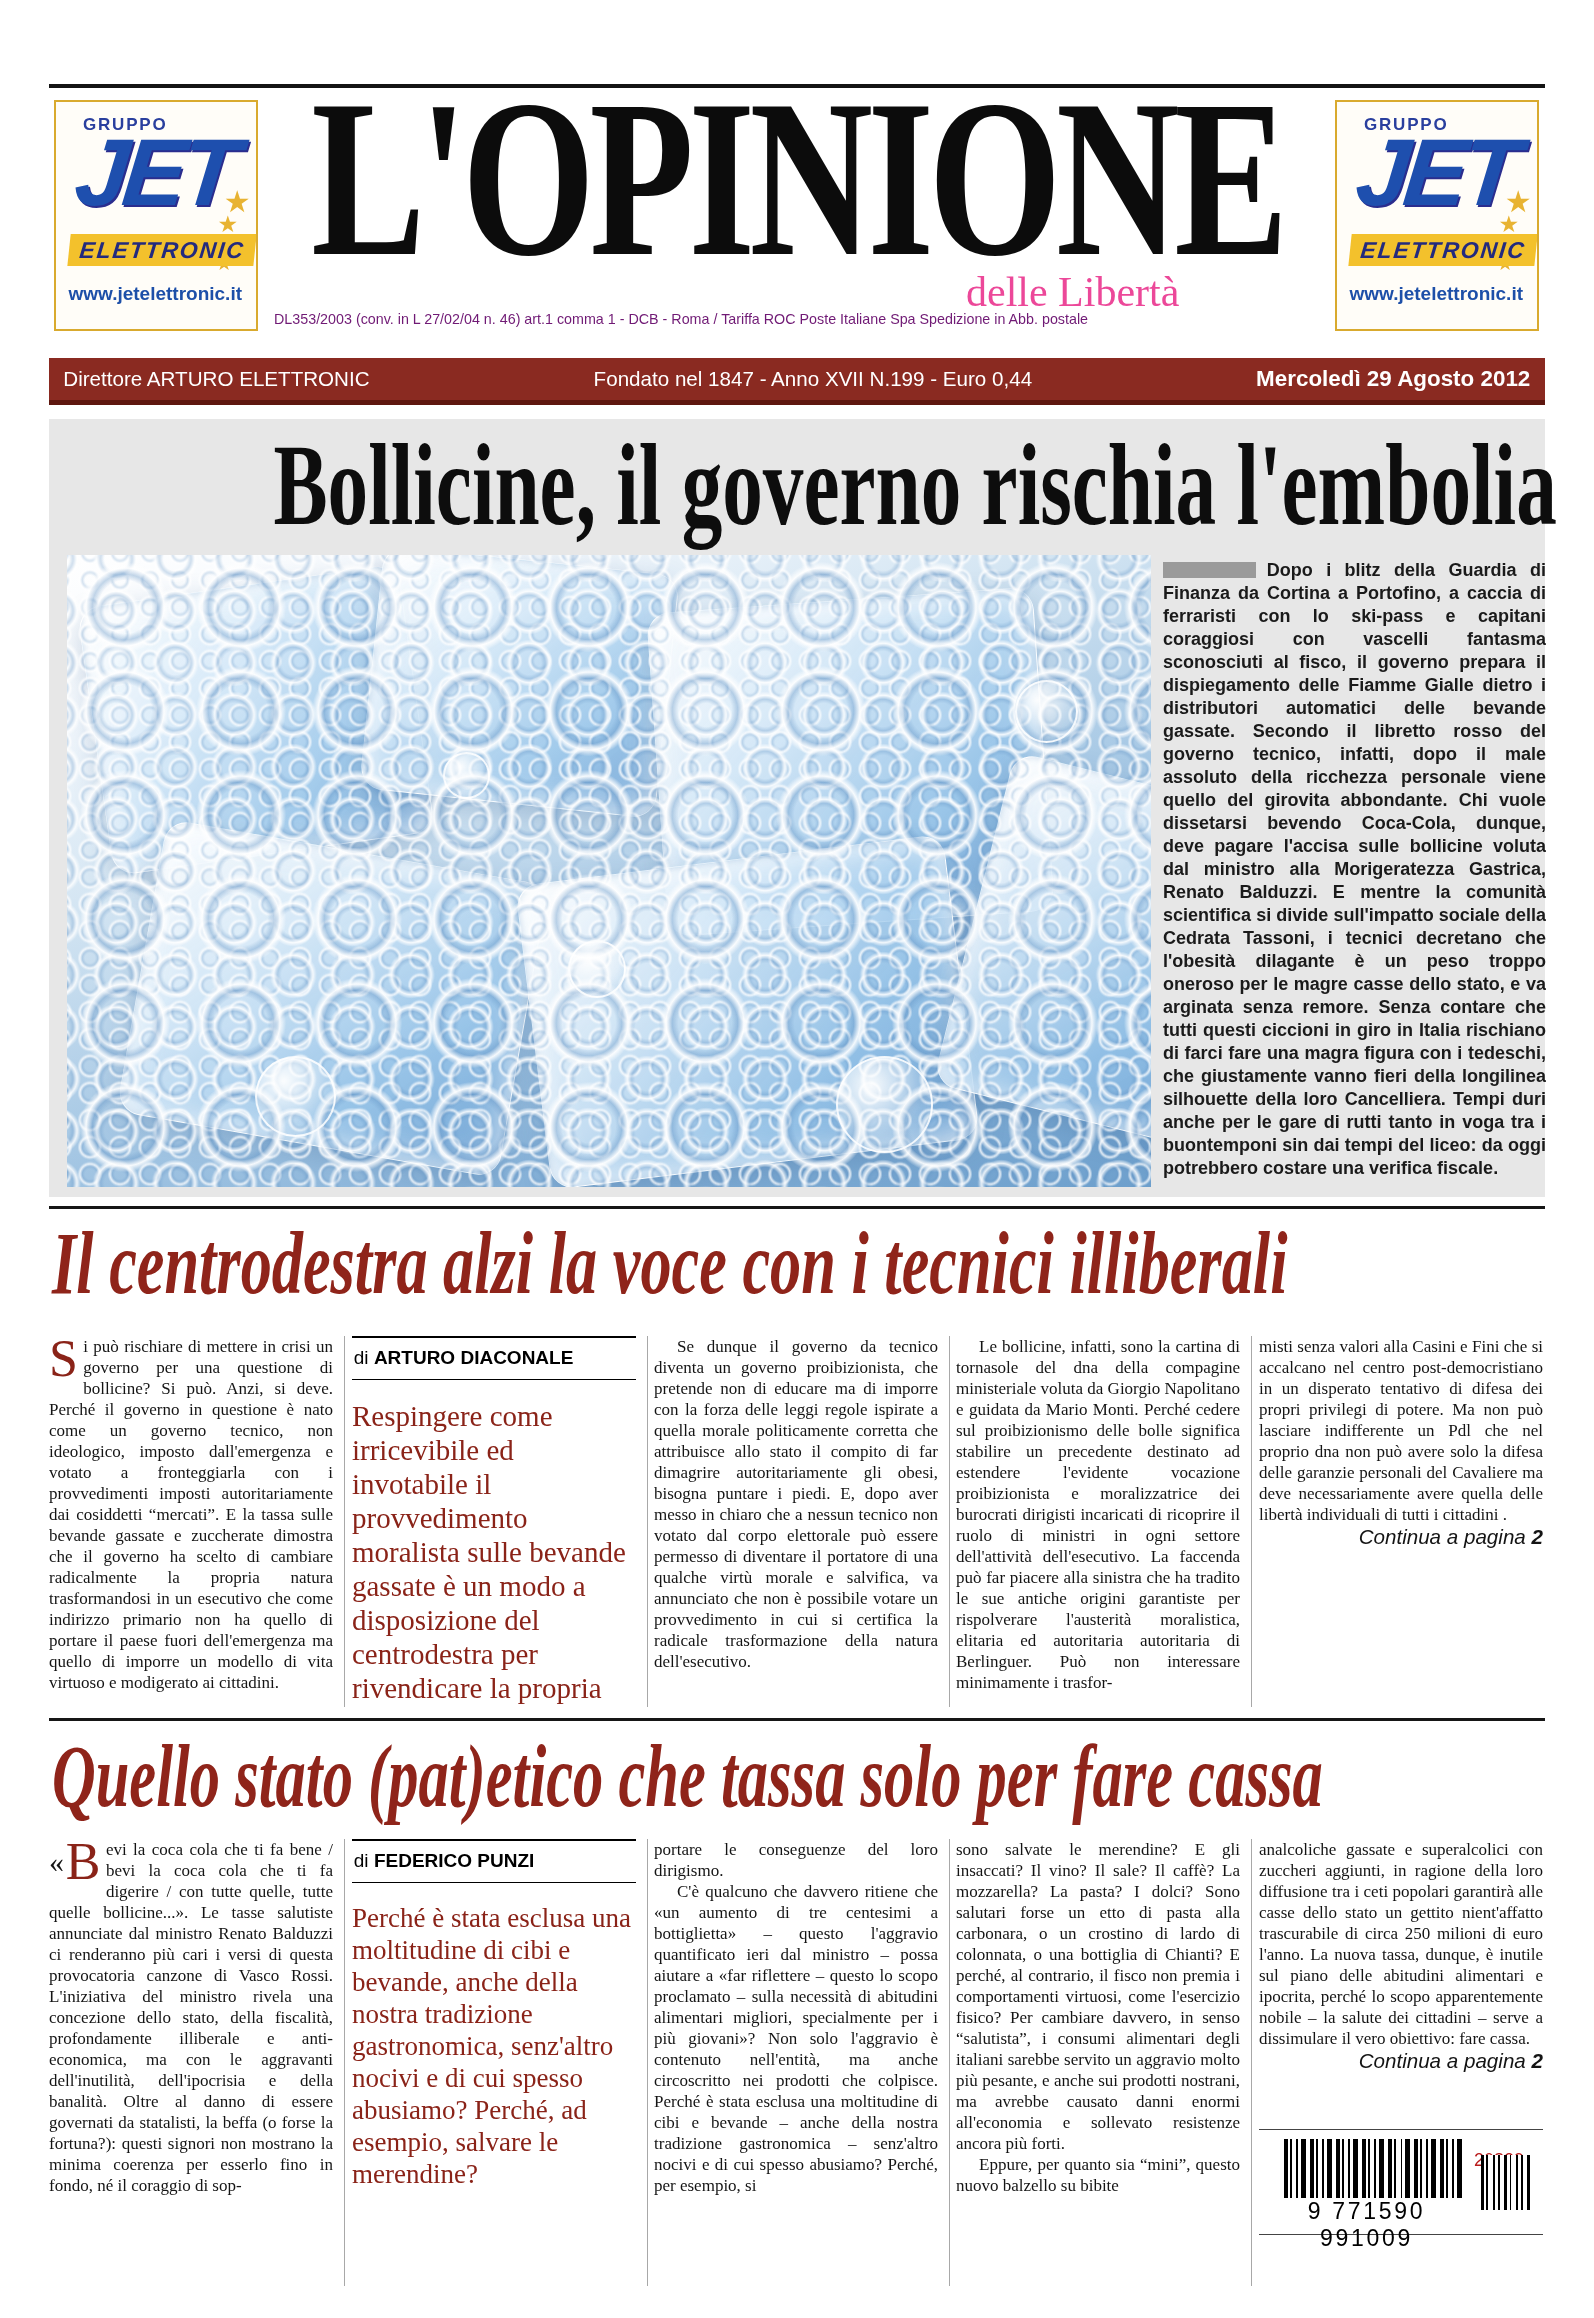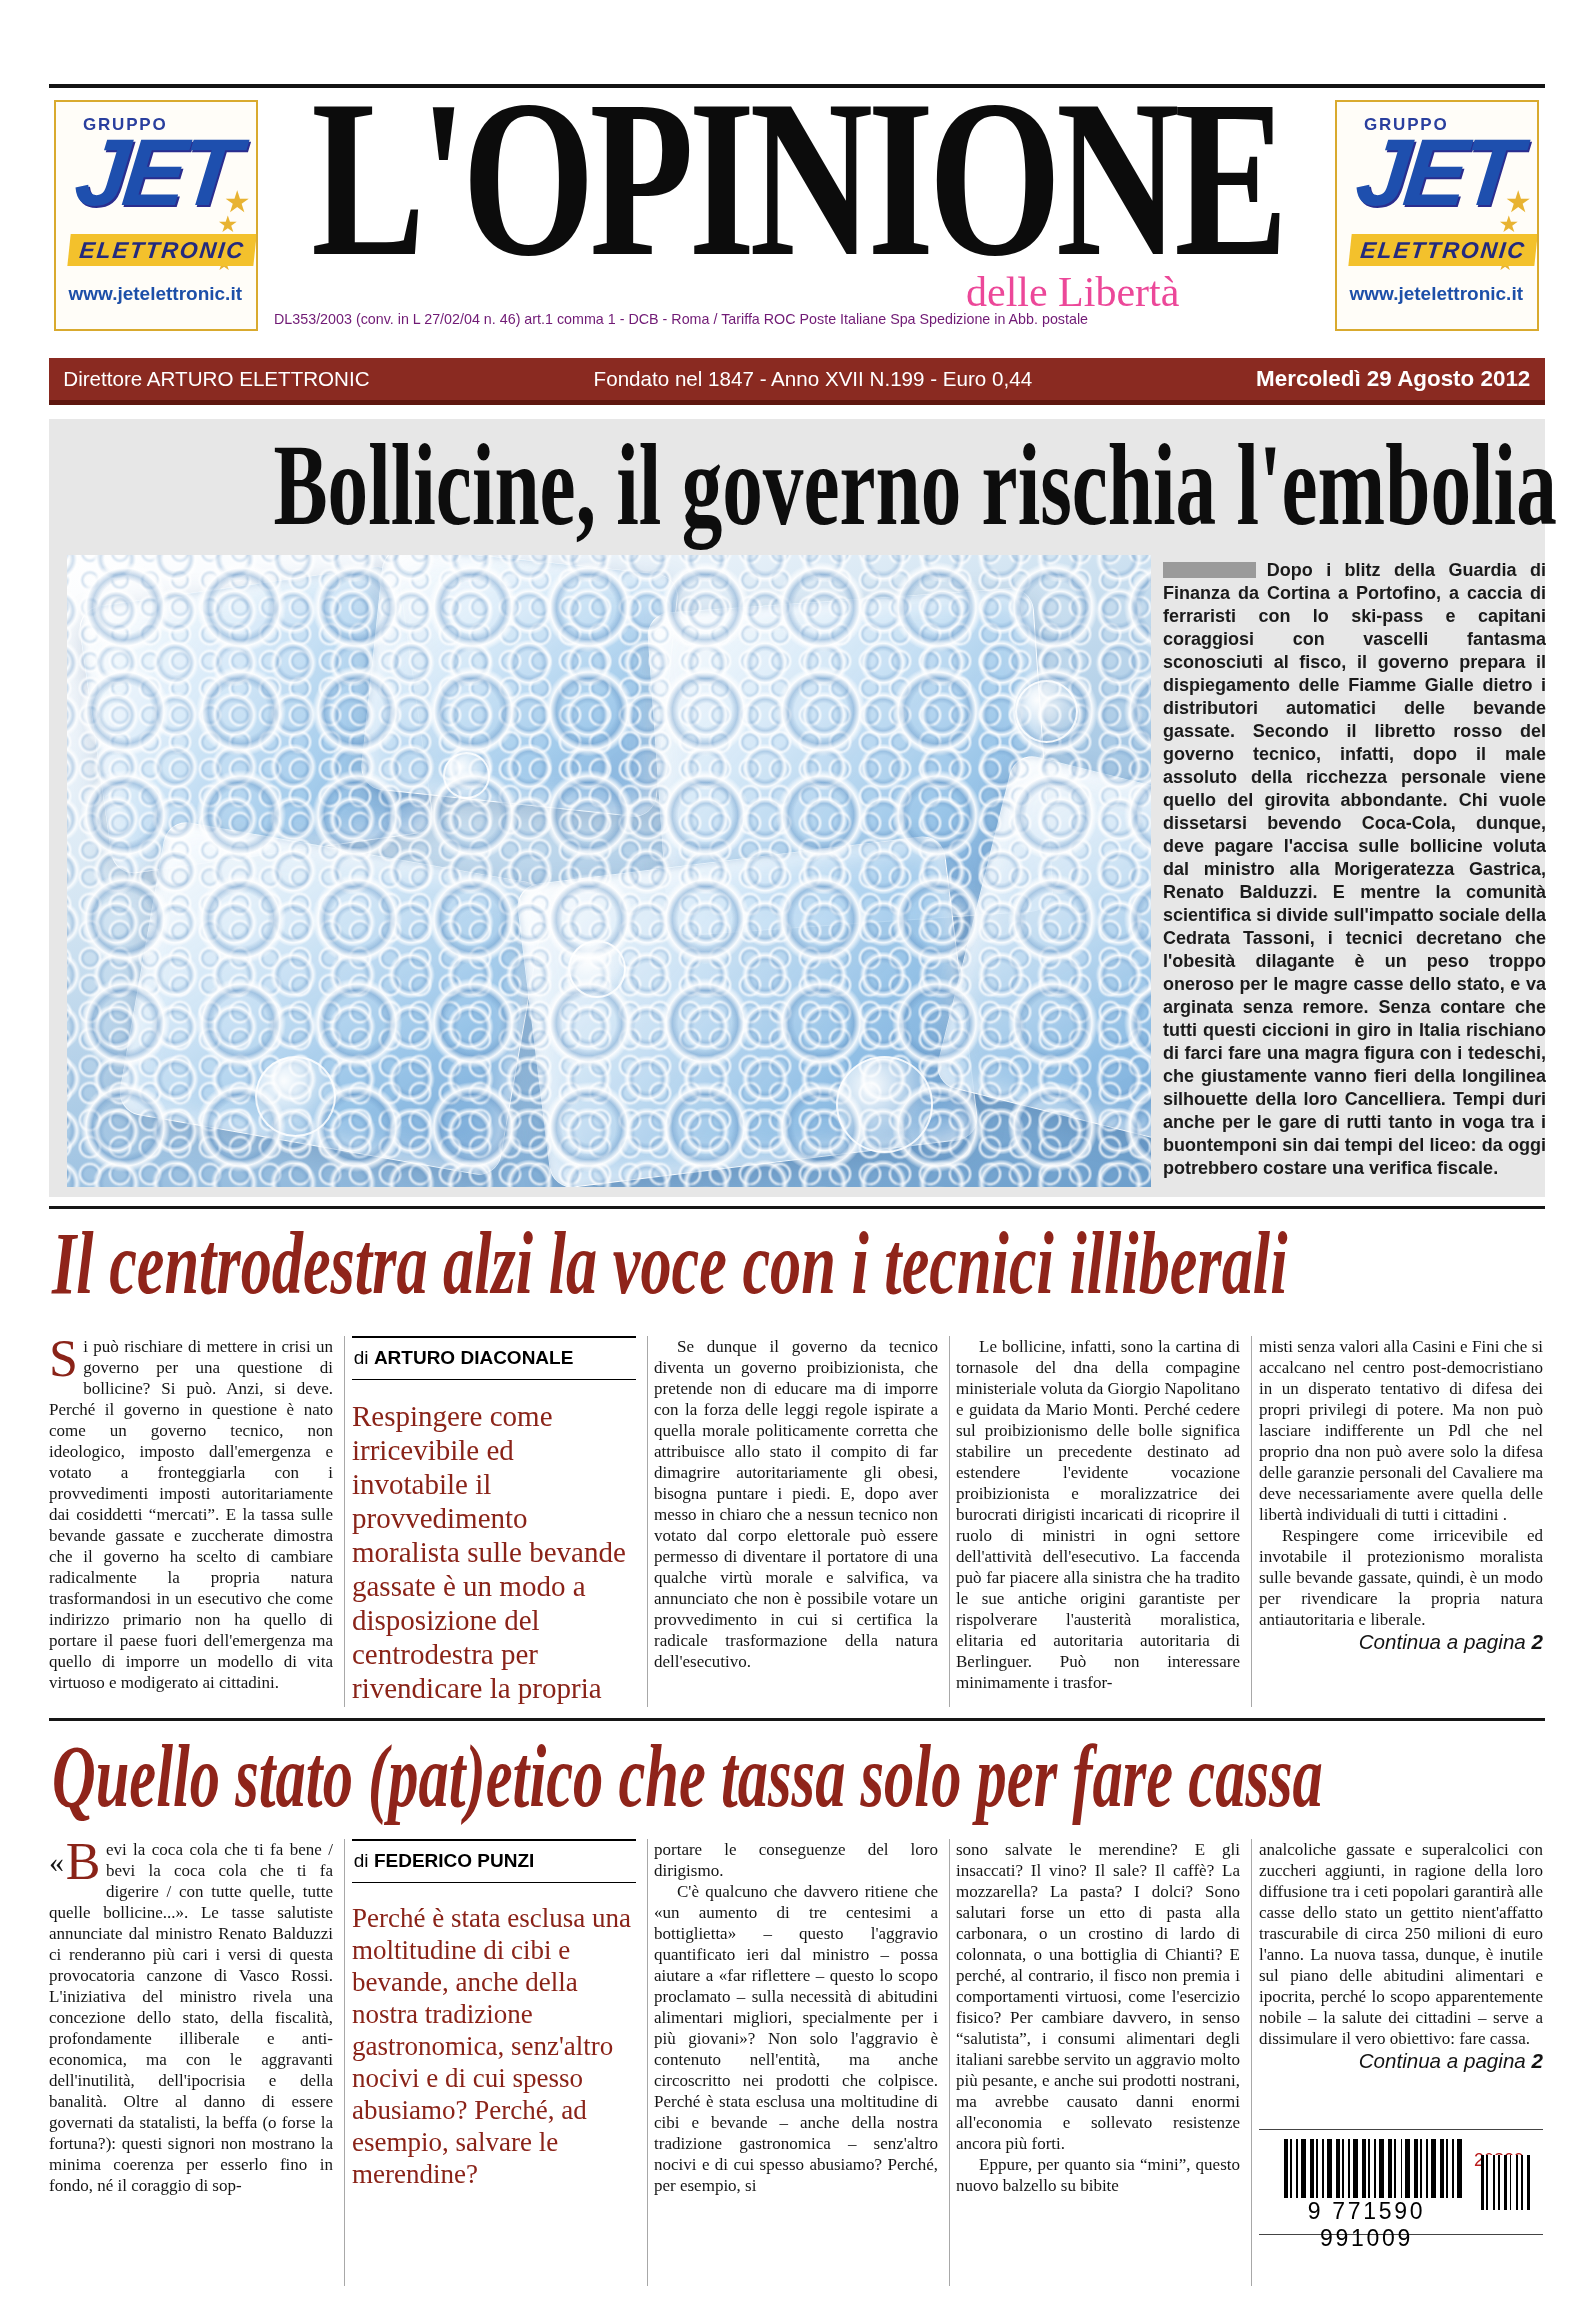--- a/index.html
+++ b/index.html
@@ -199,21 +199,20 @@
   <div class="col a2 x3">
     <p class="indent">Se dunque il governo da tecnico diventa un governo proibizionista, che pretende non di educare ma di imporre con la forza delle leggi regole ispirate a quella morale politicamente corretta che attribuisce allo stato il compito di far dimagrire autoritariamente gli obesi, bisogna puntare i piedi. E, dopo aver messo in chiaro che a nessun tecnico non votato dal corpo elettorale può essere permesso di diventare il portatore di una qualche virtù morale e salvifica, va annunciato che non è possibile votare un provvedimento in cui si certifica la radicale trasformazione della natura dell'esecutivo.</p>
   </div>
 
   <div class="col a2 x4">
     <p class="indent">Le bollicine, infatti, sono la cartina di tornasole del dna della compagine ministeriale voluta da Giorgio Napolitano e guidata da Mario Monti. Perché cedere sul proibizionismo delle bolle significa stabilire un precedente destinato ad estendere l'evidente vocazione proibizionista e moralizzatrice dei burocrati dirigisti incaricati di ricoprire il ruolo di ministri in ogni settore dell'attività dell'esecutivo. La faccenda può far piacere alla sinistra che ha tradito le sue antiche origini garantiste per rispolverare l'austerità moralistica, elitaria ed autoritaria autoritaria di Berlinguer. Può non interessare minimamente i trasfor-</p>
   </div>
 
   <div class="col a2 x5">
     <p class="noindent">misti senza valori alla Casini e Fini che si accalcano nel centro post-democristiano in un disperato tentativo di difesa dei propri privilegi di potere. Ma non può lasciare indifferente un Pdl che nel proprio dna non può avere solo la difesa delle garanzie personali del Cavaliere ma deve necessariamente avere quella delle libertà individuali di tutti i cittadini .</p>
-    <p class="indent">Respingere come irricevibile ed invotabile il protezionismo moralista sulle bevande gassate, quindi, è un modo per rivendicare la propria natura antiautoritaria e liberale.</p>
     <div class="continua"><span>Continua a pagina </span><span class="pg">2</span></div>
   </div>
 
   <div class="vsep v2 g1"></div>
   <div class="vsep v2 g2"></div>
   <div class="vsep v2 g3"></div>
   <div class="vsep v2 g4"></div>
 
   <div class="hrule r3"></div>
 

